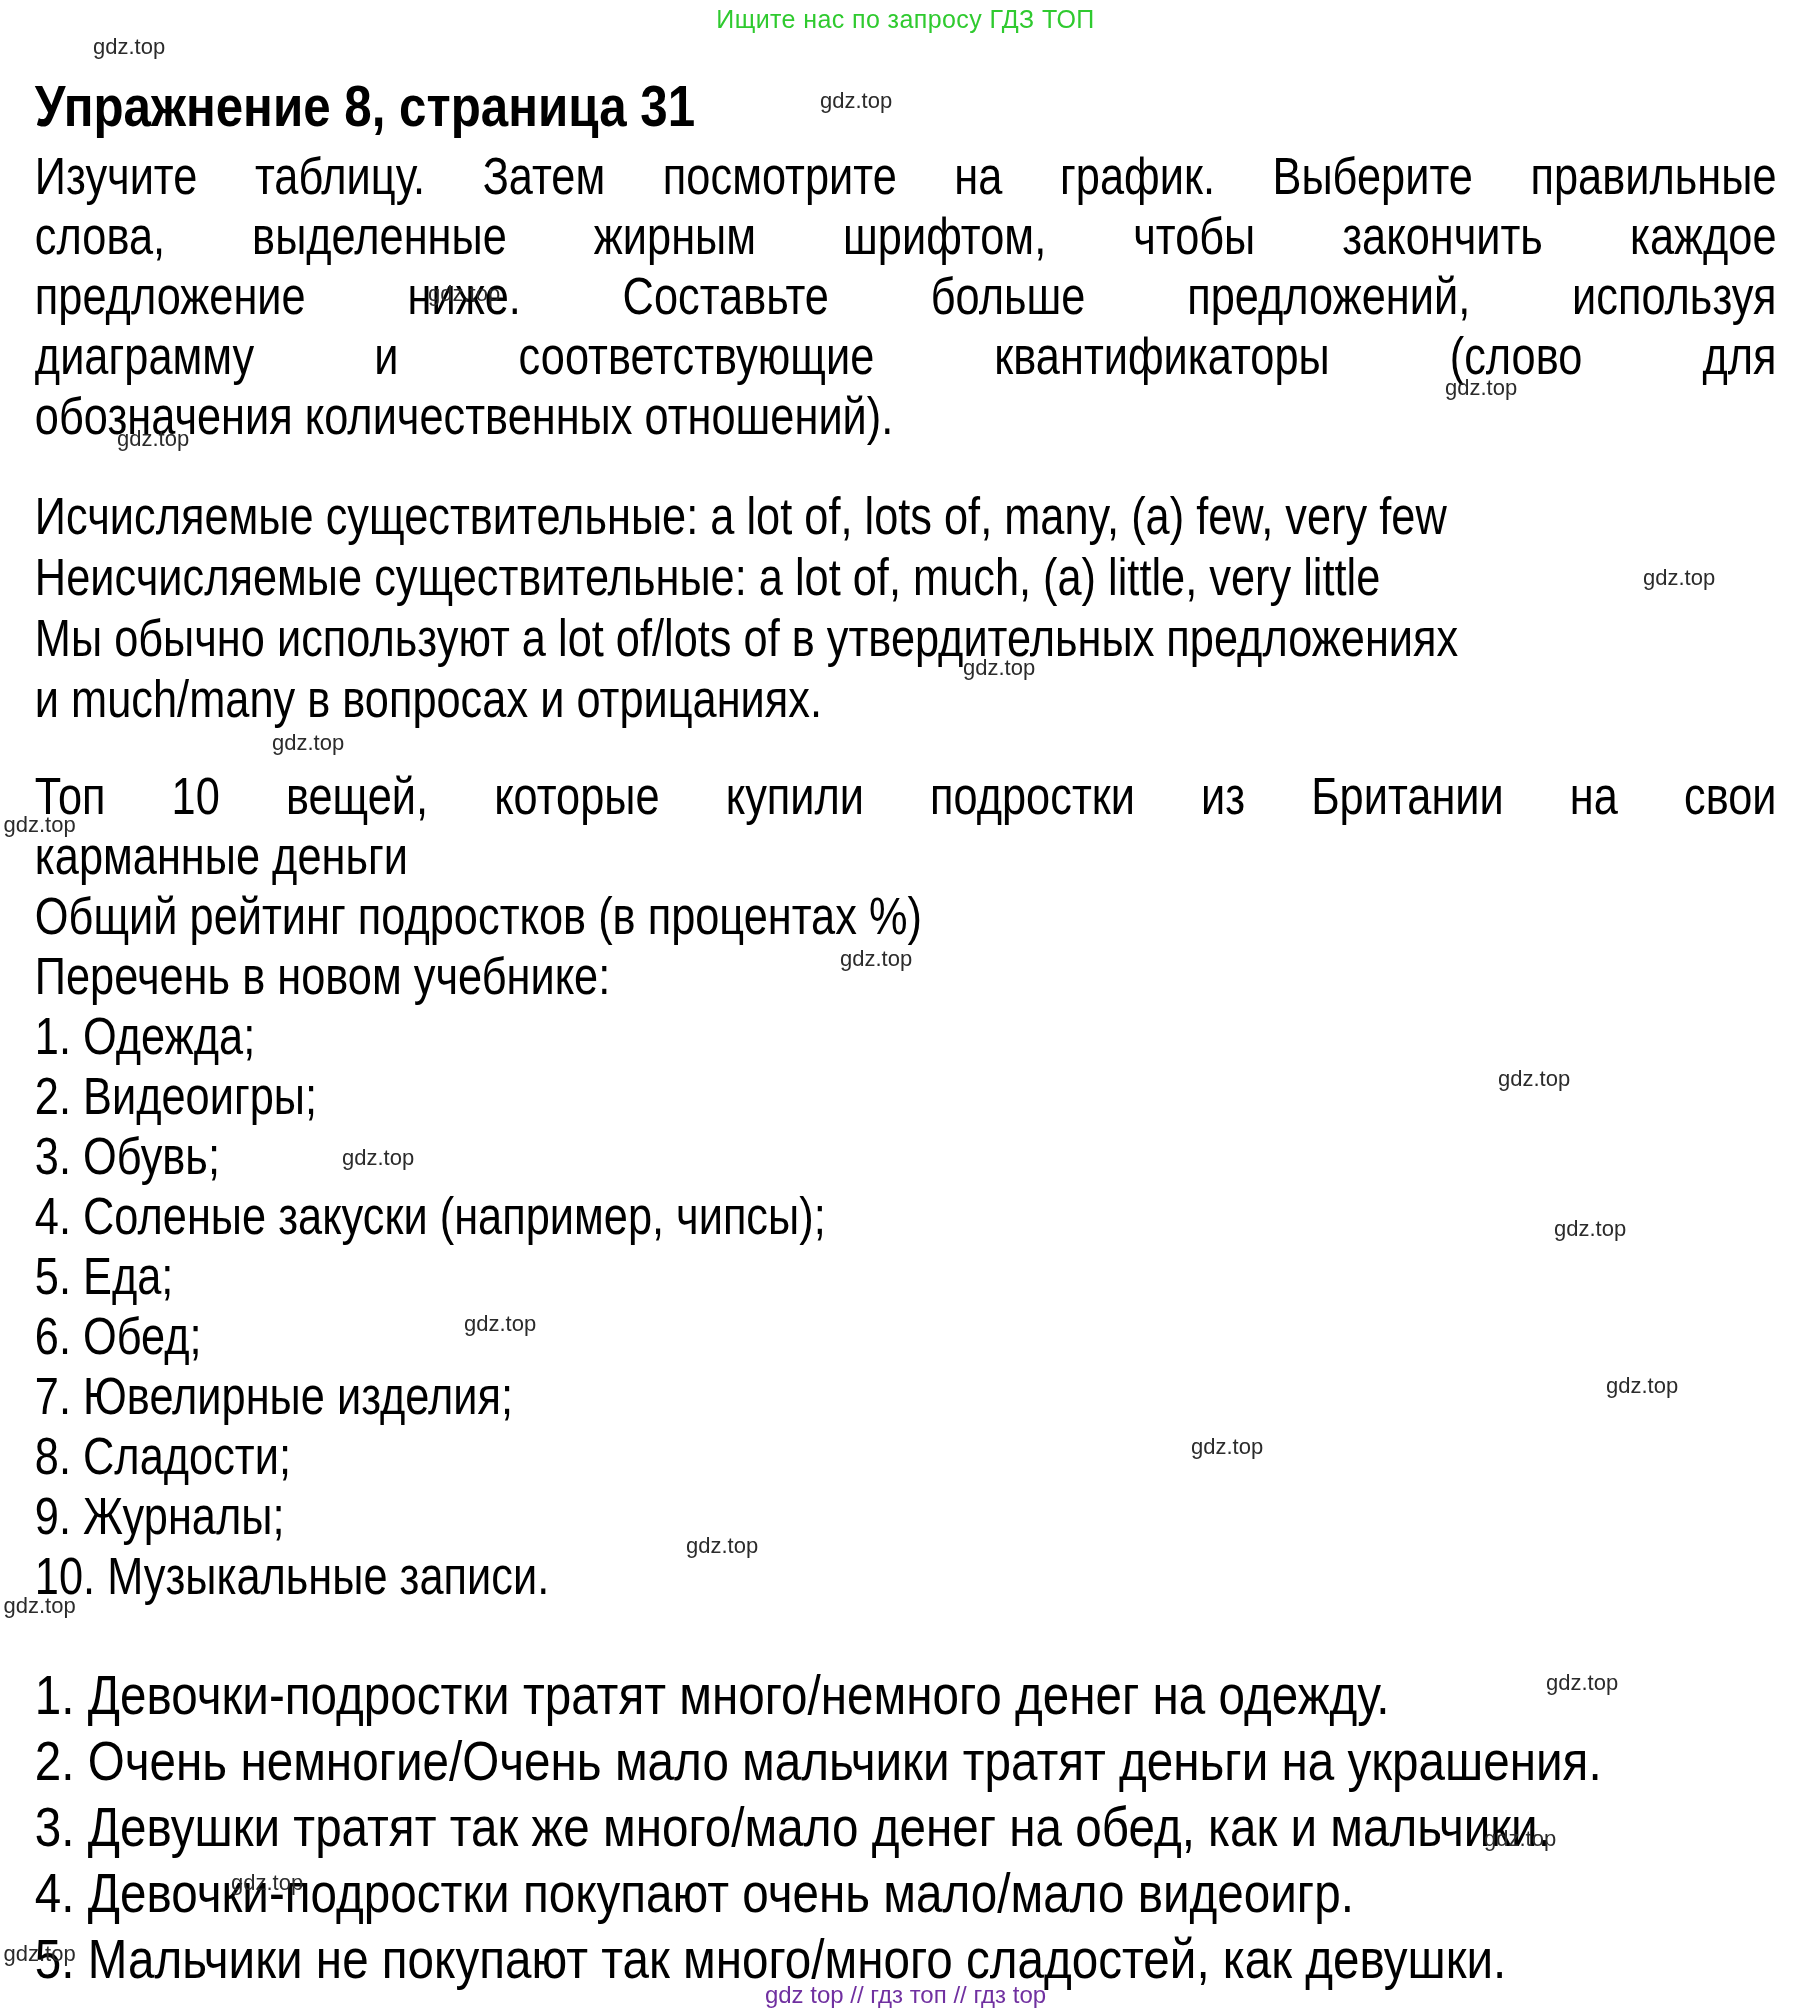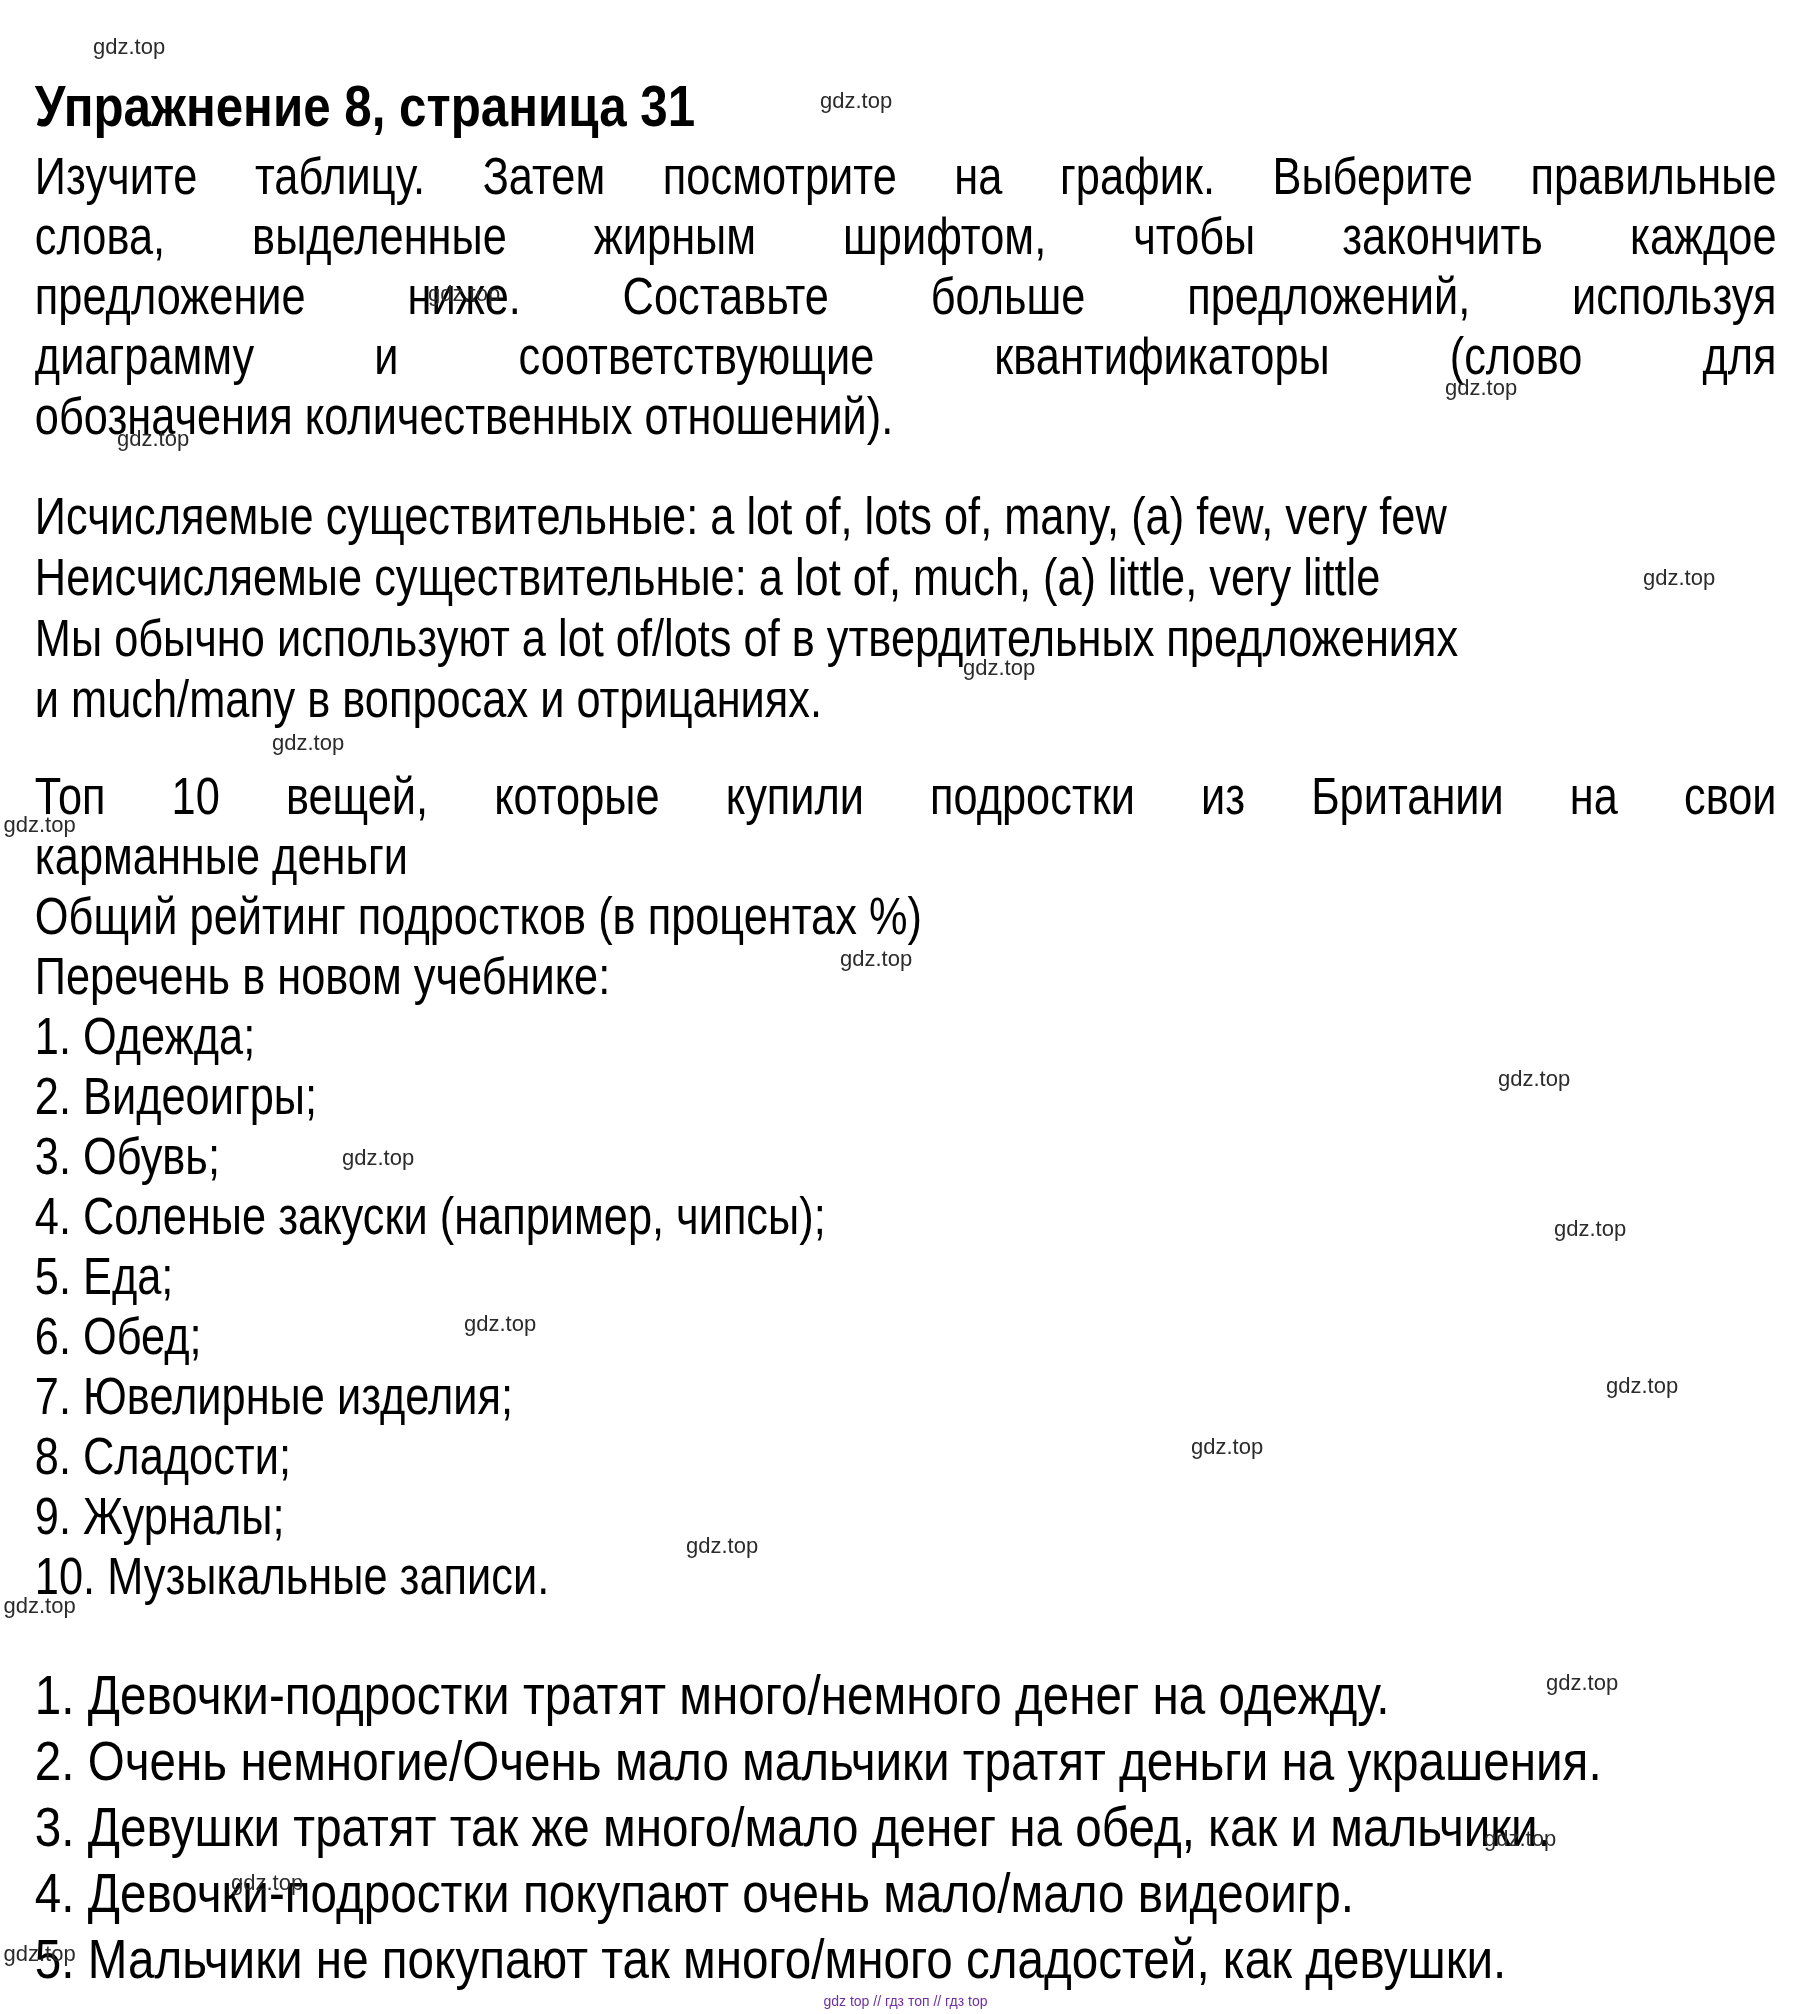--- a/index.html
+++ b/index.html
@@ -21,21 +21,21 @@
     font-size: 25px;
     color: var(--banner-green, #2fca2f);
     font-weight: 400;
     letter-spacing: 0.4px;
   }
   .banner-bottom {
     position: absolute;
     bottom: 5.3px; left: 0;
     width: 100%;
     text-align: center;
-    font-size: 14px;
+    font-size: 24px;
     color: var(--banner-purple, #7030a0);
   }
   
   .content {
     position: absolute;
     top: 0; left: 0;
     width: 2131px;
     transform: scaleX(0.85);
     transform-origin: 0 0;
     padding: 71px 41px 0 41px;
@@ -74,20 +74,21 @@
     color: var(--watermark-color, #2b2b2b);
     font-family: "Liberation Sans", "DejaVu Sans", sans-serif;
     white-space: nowrap;
   }
 </style>
 </head>
 <body>
 
 <div class="page" style="--banner-green: #2fca2f; --banner-purple: #7030a0; --text-color: #000000; --watermark-color: #2b2b2b;">
 
+  <div class="banner-top">Ищите нас по запросу ГДЗ ТОП</div>
 
   <div class="content">
 
     <h1 class="doc-title">Упражнение 8, страница 31</h1>
 
     <div class="block intro">
       <span class="line just">Изучите таблицу. Затем посмотрите на график. Выберите правильные</span>
       <span class="line just">слова, выделенные жирным шрифтом, чтобы закончить каждое</span>
       <span class="line just">предложение ниже. Составьте больше предложений, используя</span>
       <span class="line just">диаграмму и соответствующие квантификаторы (слово для</span>

